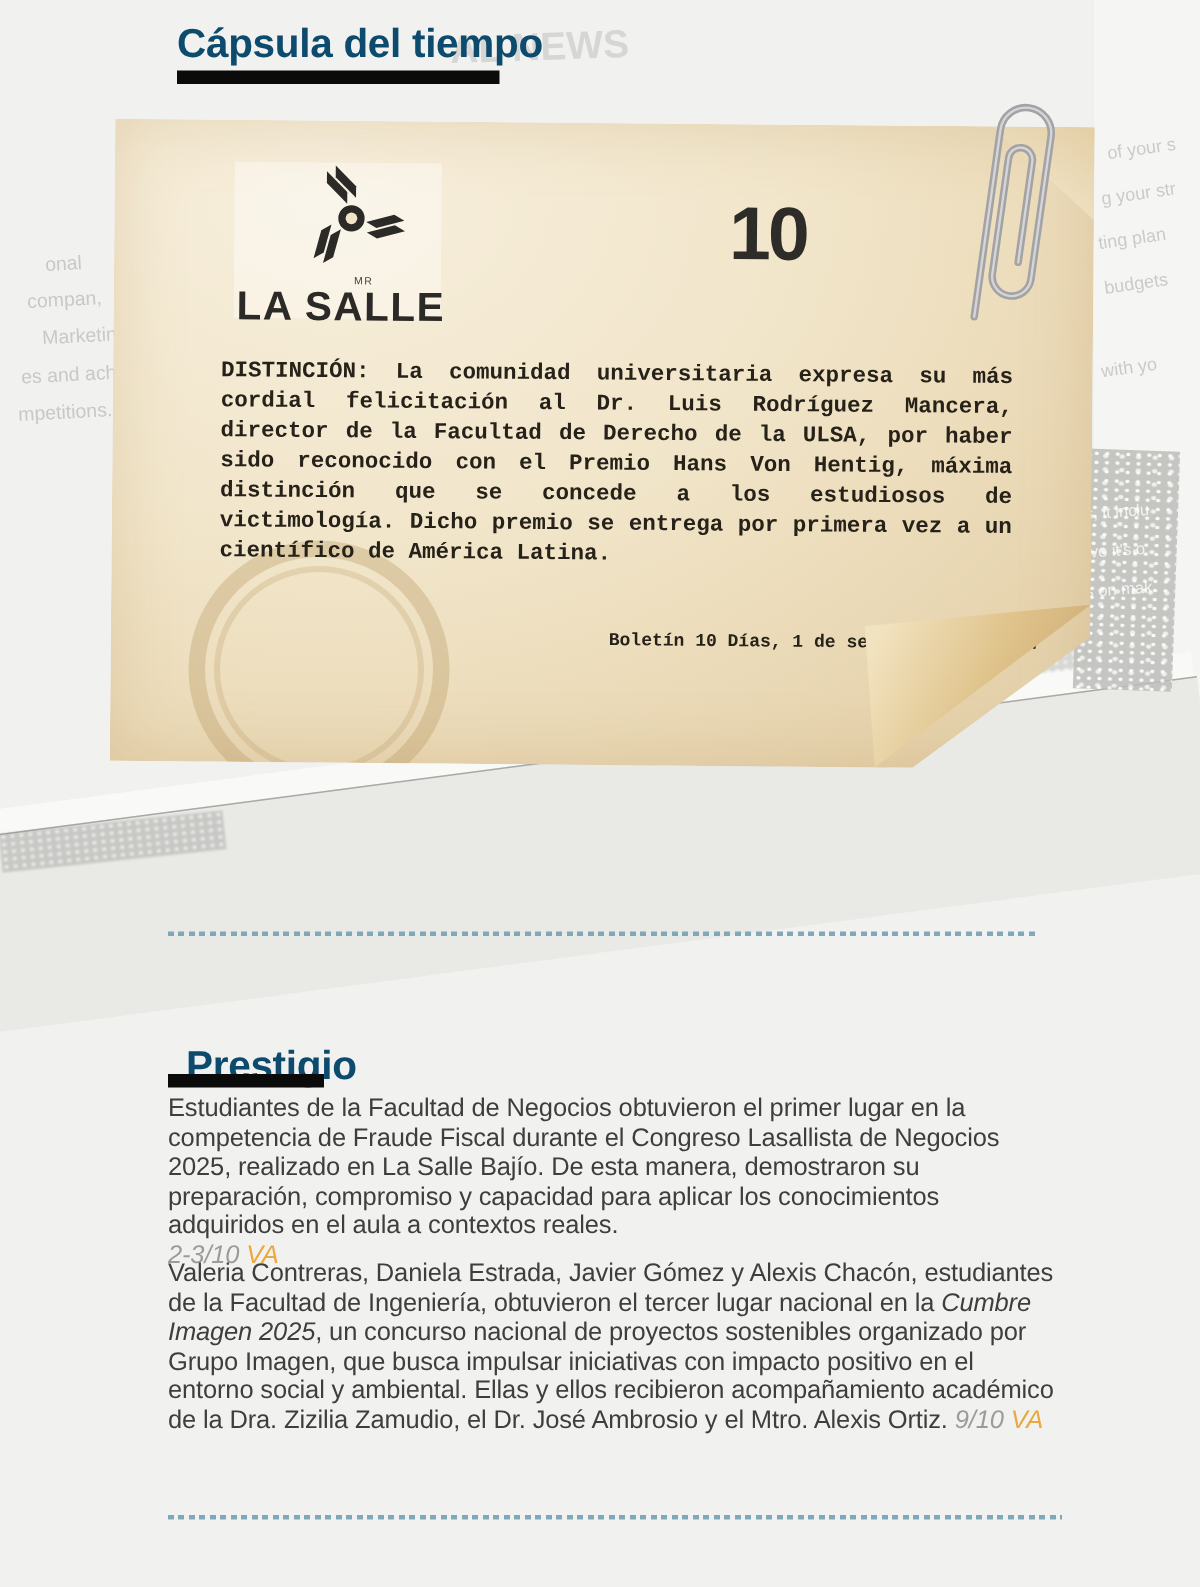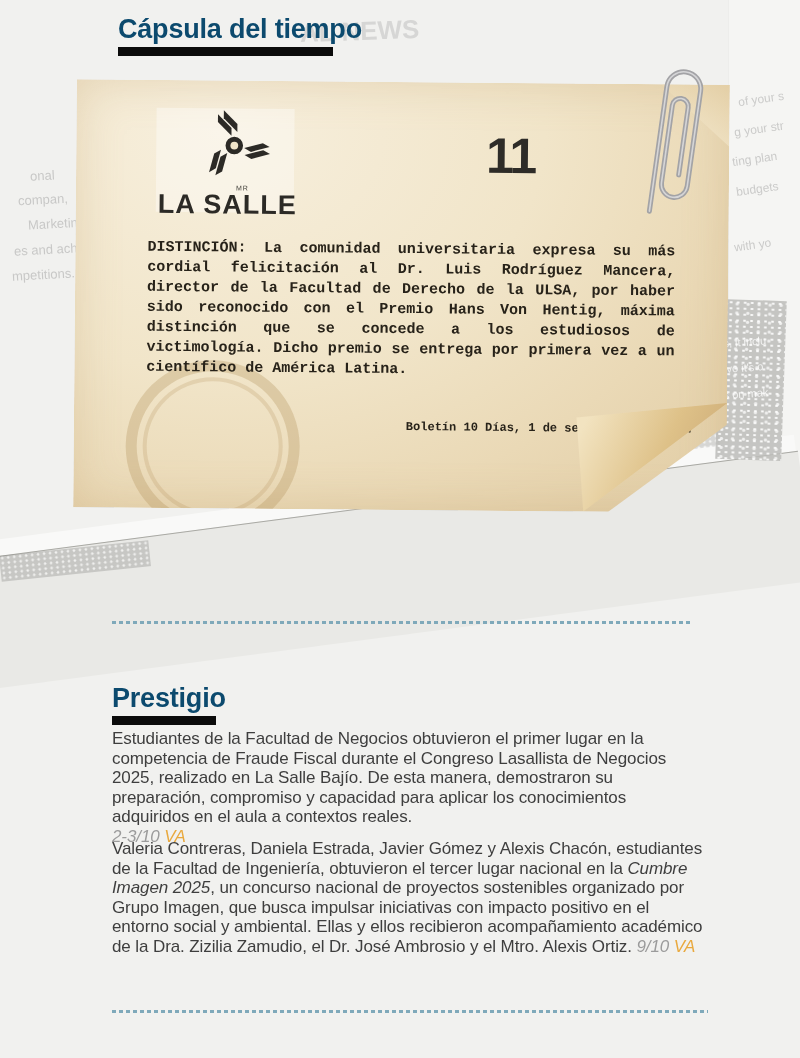--- a/index.html
+++ b/index.html
@@ -172,39 +172,39 @@
           <circle r="9" fill="#2c2a26"></circle>
           <circle r="4" fill="#f1e5c9"></circle>
         </g>
       </svg>
     </span>
     <div class="tm">MR</div>
     <div class="wordmark">LA SALLE</div>
   </div>
 
   <div class="diez-dias">
-    <span class="num">11</span>
+    <span class="num">10</span>
   </div>
 
   <p class="type-body" style="margin:0;">DISTINCIÓN: La comunidad universitaria expresa su más cordial felicitación al Dr. Luis Rodríguez Mancera, director de la Facultad de Derecho de la ULSA, por haber sido reconocido con el Premio Hans Von Hentig, máxima distinción que se concede a los estudiosos de victimología. Dicho premio se entrega por primera vez a un científico de América Latina.</p>
   <div class="type-source">Boletín 10 Días, 1 de septiembre de 1997</div>
 
   <div class="fold-bottom"></div>
 </div>
 
 <div class="paperclip">
   <svg width="64" height="186" viewBox="0 0 64 186">
     <path d="M16,158 L16,32 A17,17 0 0 1 50,32 L50,128 A13,13 0 0 1 24,128 L24,50 A8,8 0 0 1 40,50 L40,118" fill="none" stroke="#a3a3a6" stroke-width="5" stroke-linecap="round"></path>
     <path d="M16,158 L16,32 A17,17 0 0 1 50,32 L50,128 A13,13 0 0 1 24,128 L24,50 A8,8 0 0 1 40,50 L40,118" fill="none" stroke="rgba(255,255,255,.55)" stroke-width="1.6" stroke-linecap="round"></path>
   </svg>
 </div>
 
 <div class="dashed" style="left:112px;top:621px;width:578px;"></div>
 
-<h1 class="section-title" style="left:112px;top:685px;margin:0;">Prestigio</h1>
+<h1 class="section-title" style="left:112px;top:685px;margin:12px;">Prestigio</h1>
 <div class="title-bar" style="left:112px;top:716px;width:104px;"></div>
 
 <div class="para" style="left:112px;top:729px;width:594px;">
   <span>Estudiantes de la Facultad de Negocios obtuvieron el primer lugar en la competencia de Fraude Fiscal durante el Congreso Lasallista de Negocios 2025, realizado en La Salle Bajío. De esta manera, demostraron su preparación, compromiso y capacidad para aplicar los conocimientos adquiridos en el aula a contextos reales.</span>
   <div>
     <span class="ref">2-3/10</span>
     <span class="ref-va">VA</span>
   </div>
 </div>
 

